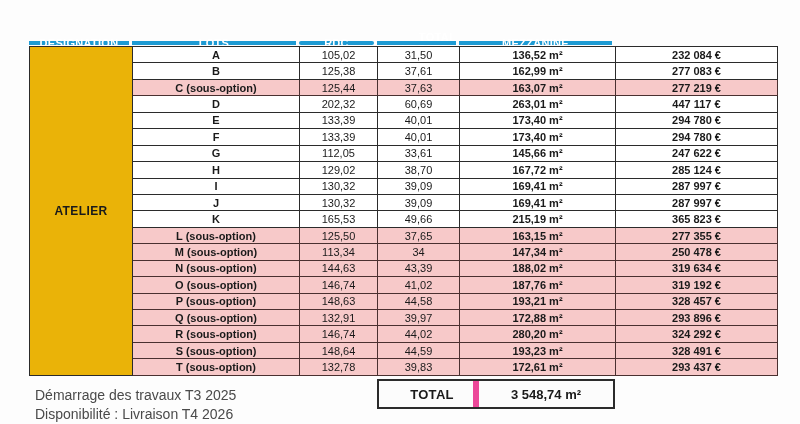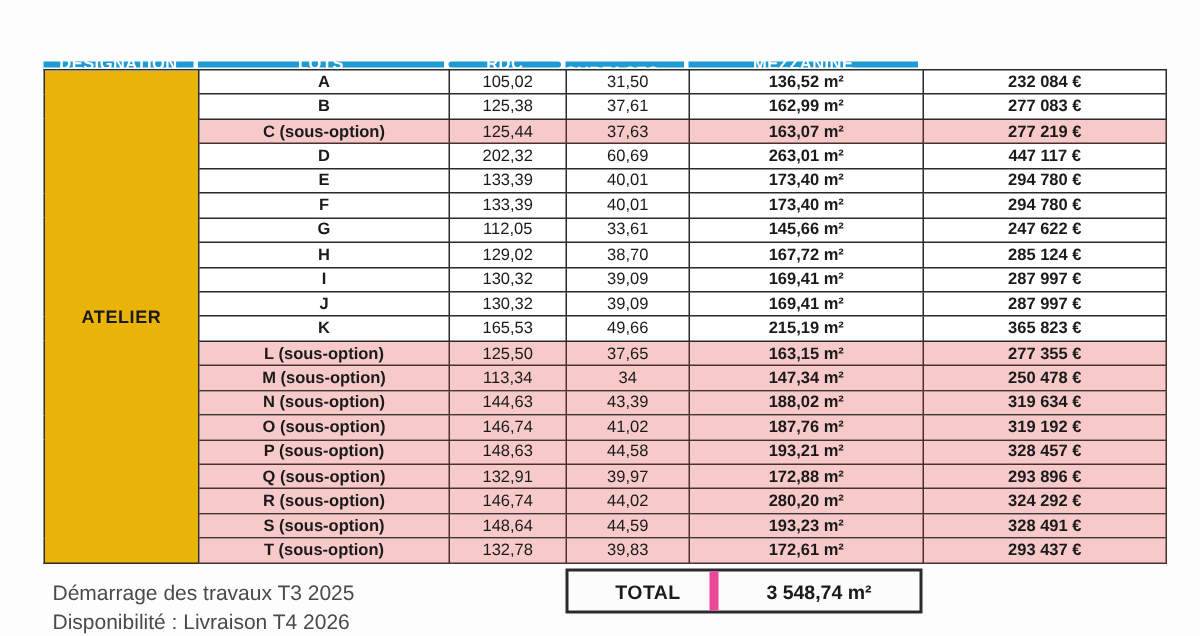--- a/index.html
+++ b/index.html
@@ -12,21 +12,21 @@
 
   
   .header-row {
     position:absolute; left:29px; top:8px; width:748px; height:37px;
     display:flex; gap:3px;
   }
   .header-cell {
     background:#1d9bd4; color:#ffffff;
     font-size:11px; font-weight:bold; letter-spacing:.3px;
     display:flex; align-items:center; justify-content:center;
-    text-align:left;
+    text-align:right;
     margin-top:33px;
   }
   .header-cell:nth-child(1){ width:100px; }
   .header-cell:nth-child(2){ width:164px; }
   .header-cell:nth-child(3){ width:75px;border-radius:15px; }
   .header-cell:nth-child(4){ width:79px; }
   .header-cell:nth-child(5){ width:153px; }
   .header-cell:nth-child(6){ width:162px; }
 
   

